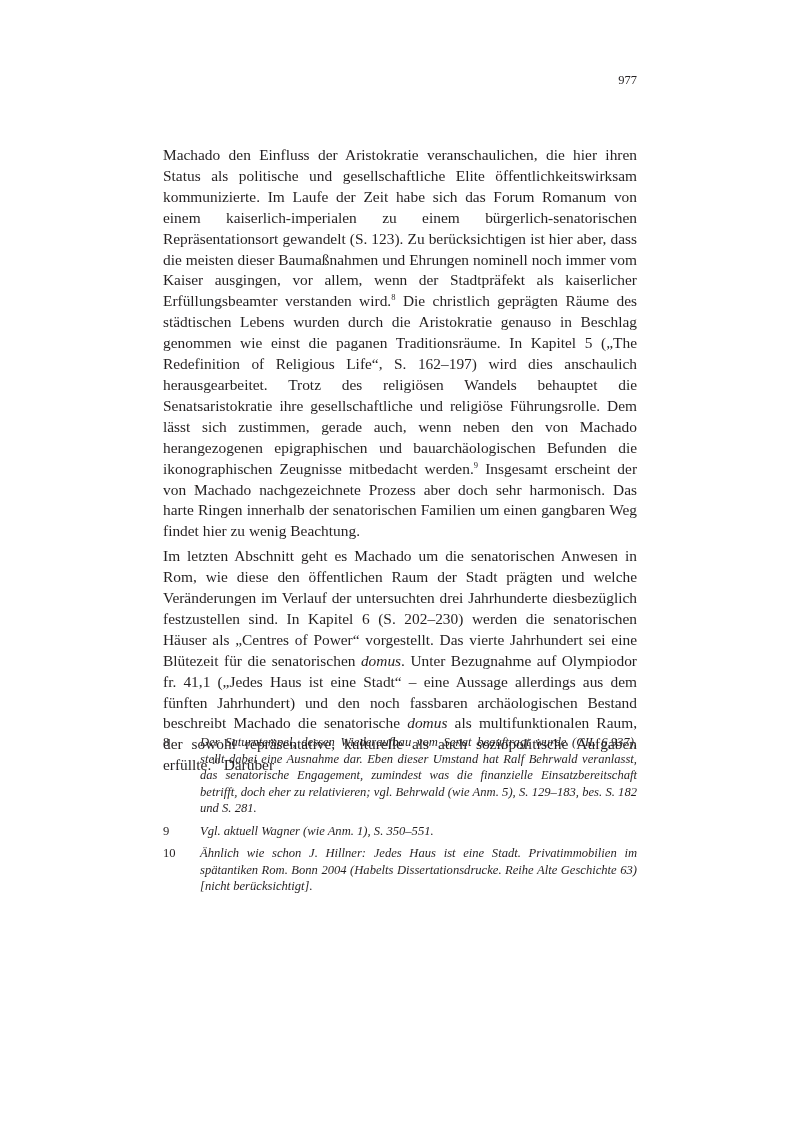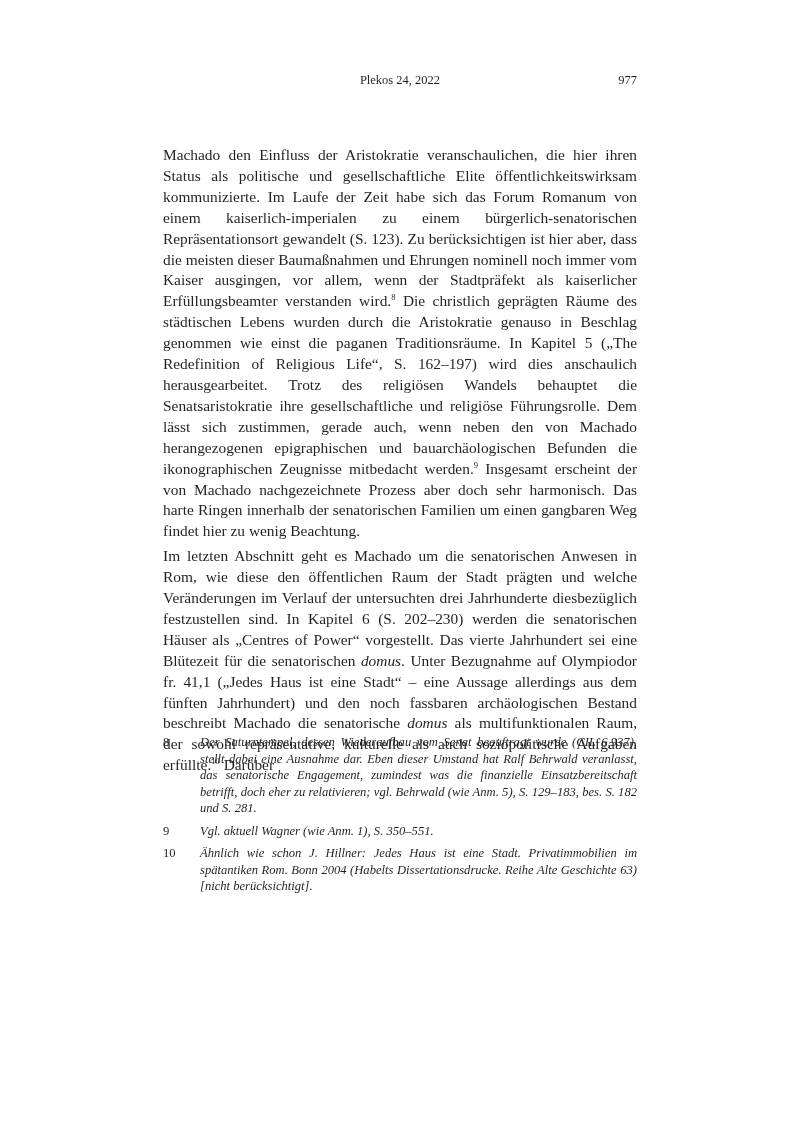--- a/index.html
+++ b/index.html
@@ -17,21 +17,20 @@
                font-size: 12.6px; line-height: 16.5px; }
   .fn { display: flex; margin-bottom: 6px; }
   .fn-num { width: 37px; flex: 0 0 37px; }
   .fn-text { flex: 1; text-align: justify; font-style: italic; }
   em { font-style: italic; }
 </style>
 </head>
 <body>
 
 <div class="header">
-  <div class="journal">Plekos 24, 2022</div>
   <div class="pageno">977</div>
 </div>
 
 <div class="body-text">
   <p>Machado den Einfluss der Aristokratie veranschaulichen, die hier ihren Status als politische und gesellschaftliche Elite öffentlichkeitswirksam kommunizierte. Im Laufe der Zeit habe sich das Forum Romanum von einem kaiserlich-imperialen zu einem bürgerlich-senatorischen Repräsentationsort gewandelt (S. 123). Zu berücksichtigen ist hier aber, dass die meisten dieser Baumaßnahmen und Ehrungen nominell noch immer vom Kaiser ausgingen, vor allem, wenn der Stadtpräfekt als kaiserlicher Erfüllungsbeamter verstanden wird.<sup>8</sup> Die christlich geprägten Räume des städtischen Lebens wurden durch die Aristokratie genauso in Beschlag genommen wie einst die paganen Traditionsräume. In Kapitel 5 („The Redefinition of Religious Life“, S. 162–197) wird dies anschaulich herausgearbeitet. Trotz des religiösen Wandels behauptet die Senatsaristokratie ihre gesellschaftliche und religiöse Führungsrolle. Dem lässt sich zustimmen, gerade auch, wenn neben den von Machado herangezogenen epigraphischen und bauarchäologischen Befunden die ikonographischen Zeugnisse mitbedacht werden.<sup>9</sup> Insgesamt erscheint der von Machado nachgezeichnete Prozess aber doch sehr harmonisch. Das harte Ringen innerhalb der senatorischen Familien um einen gangbaren Weg findet hier zu wenig Beachtung.</p>
   <p>Im letzten Abschnitt geht es Machado um die senatorischen Anwesen in Rom, wie diese den öffentlichen Raum der Stadt prägten und welche Veränderungen im Verlauf der untersuchten drei Jahrhunderte diesbezüglich festzustellen sind. In Kapitel 6 (S. 202–230) werden die senatorischen Häuser als „Centres of Power“ vorgestellt. Das vierte Jahrhundert sei eine Blütezeit für die senatorischen <em>domus</em>. Unter Bezugnahme auf Olympiodor fr. 41,1 („Jedes Haus ist eine Stadt“ – eine Aussage allerdings aus dem fünften Jahrhundert) und den noch fassbaren archäologischen Bestand beschreibt Machado die senatorische <em>domus</em> als multifunktionalen Raum, der sowohl repräsentative, kulturelle als auch soziopolitische Aufgaben erfüllte.<sup>10</sup> Darüber</p>
 </div>
 
 <div class="footnotes">
   <div class="fn">

